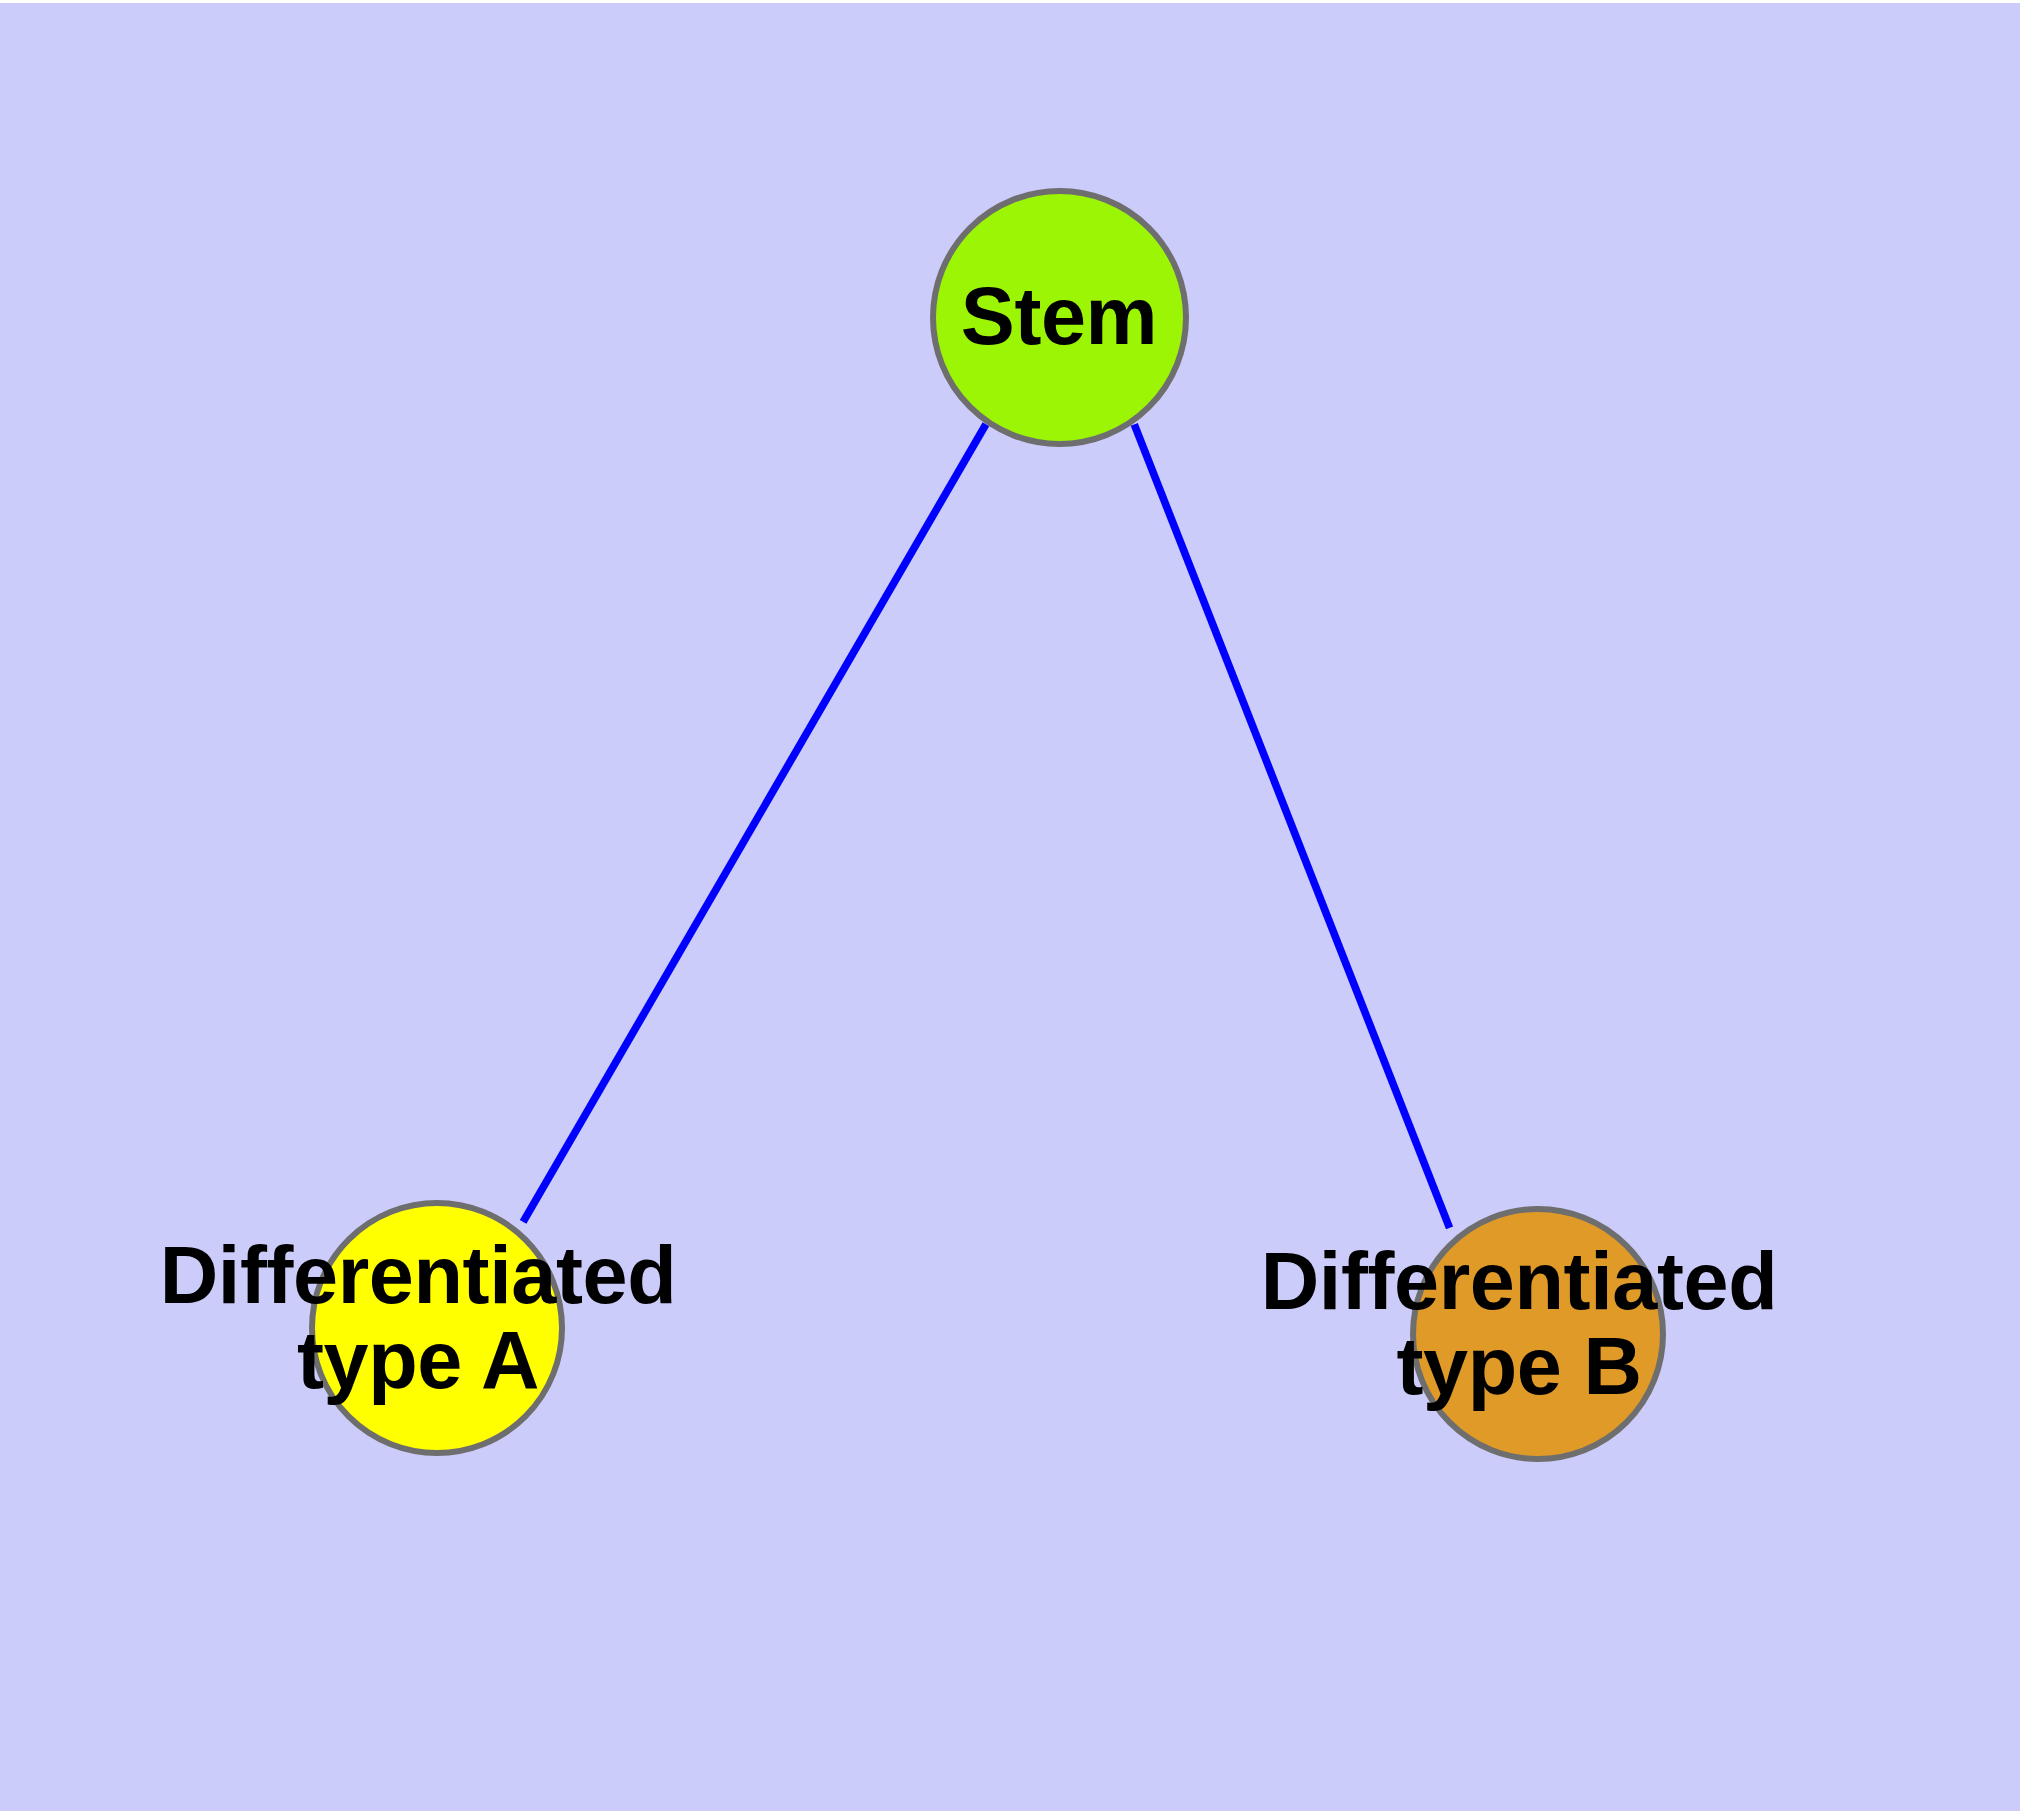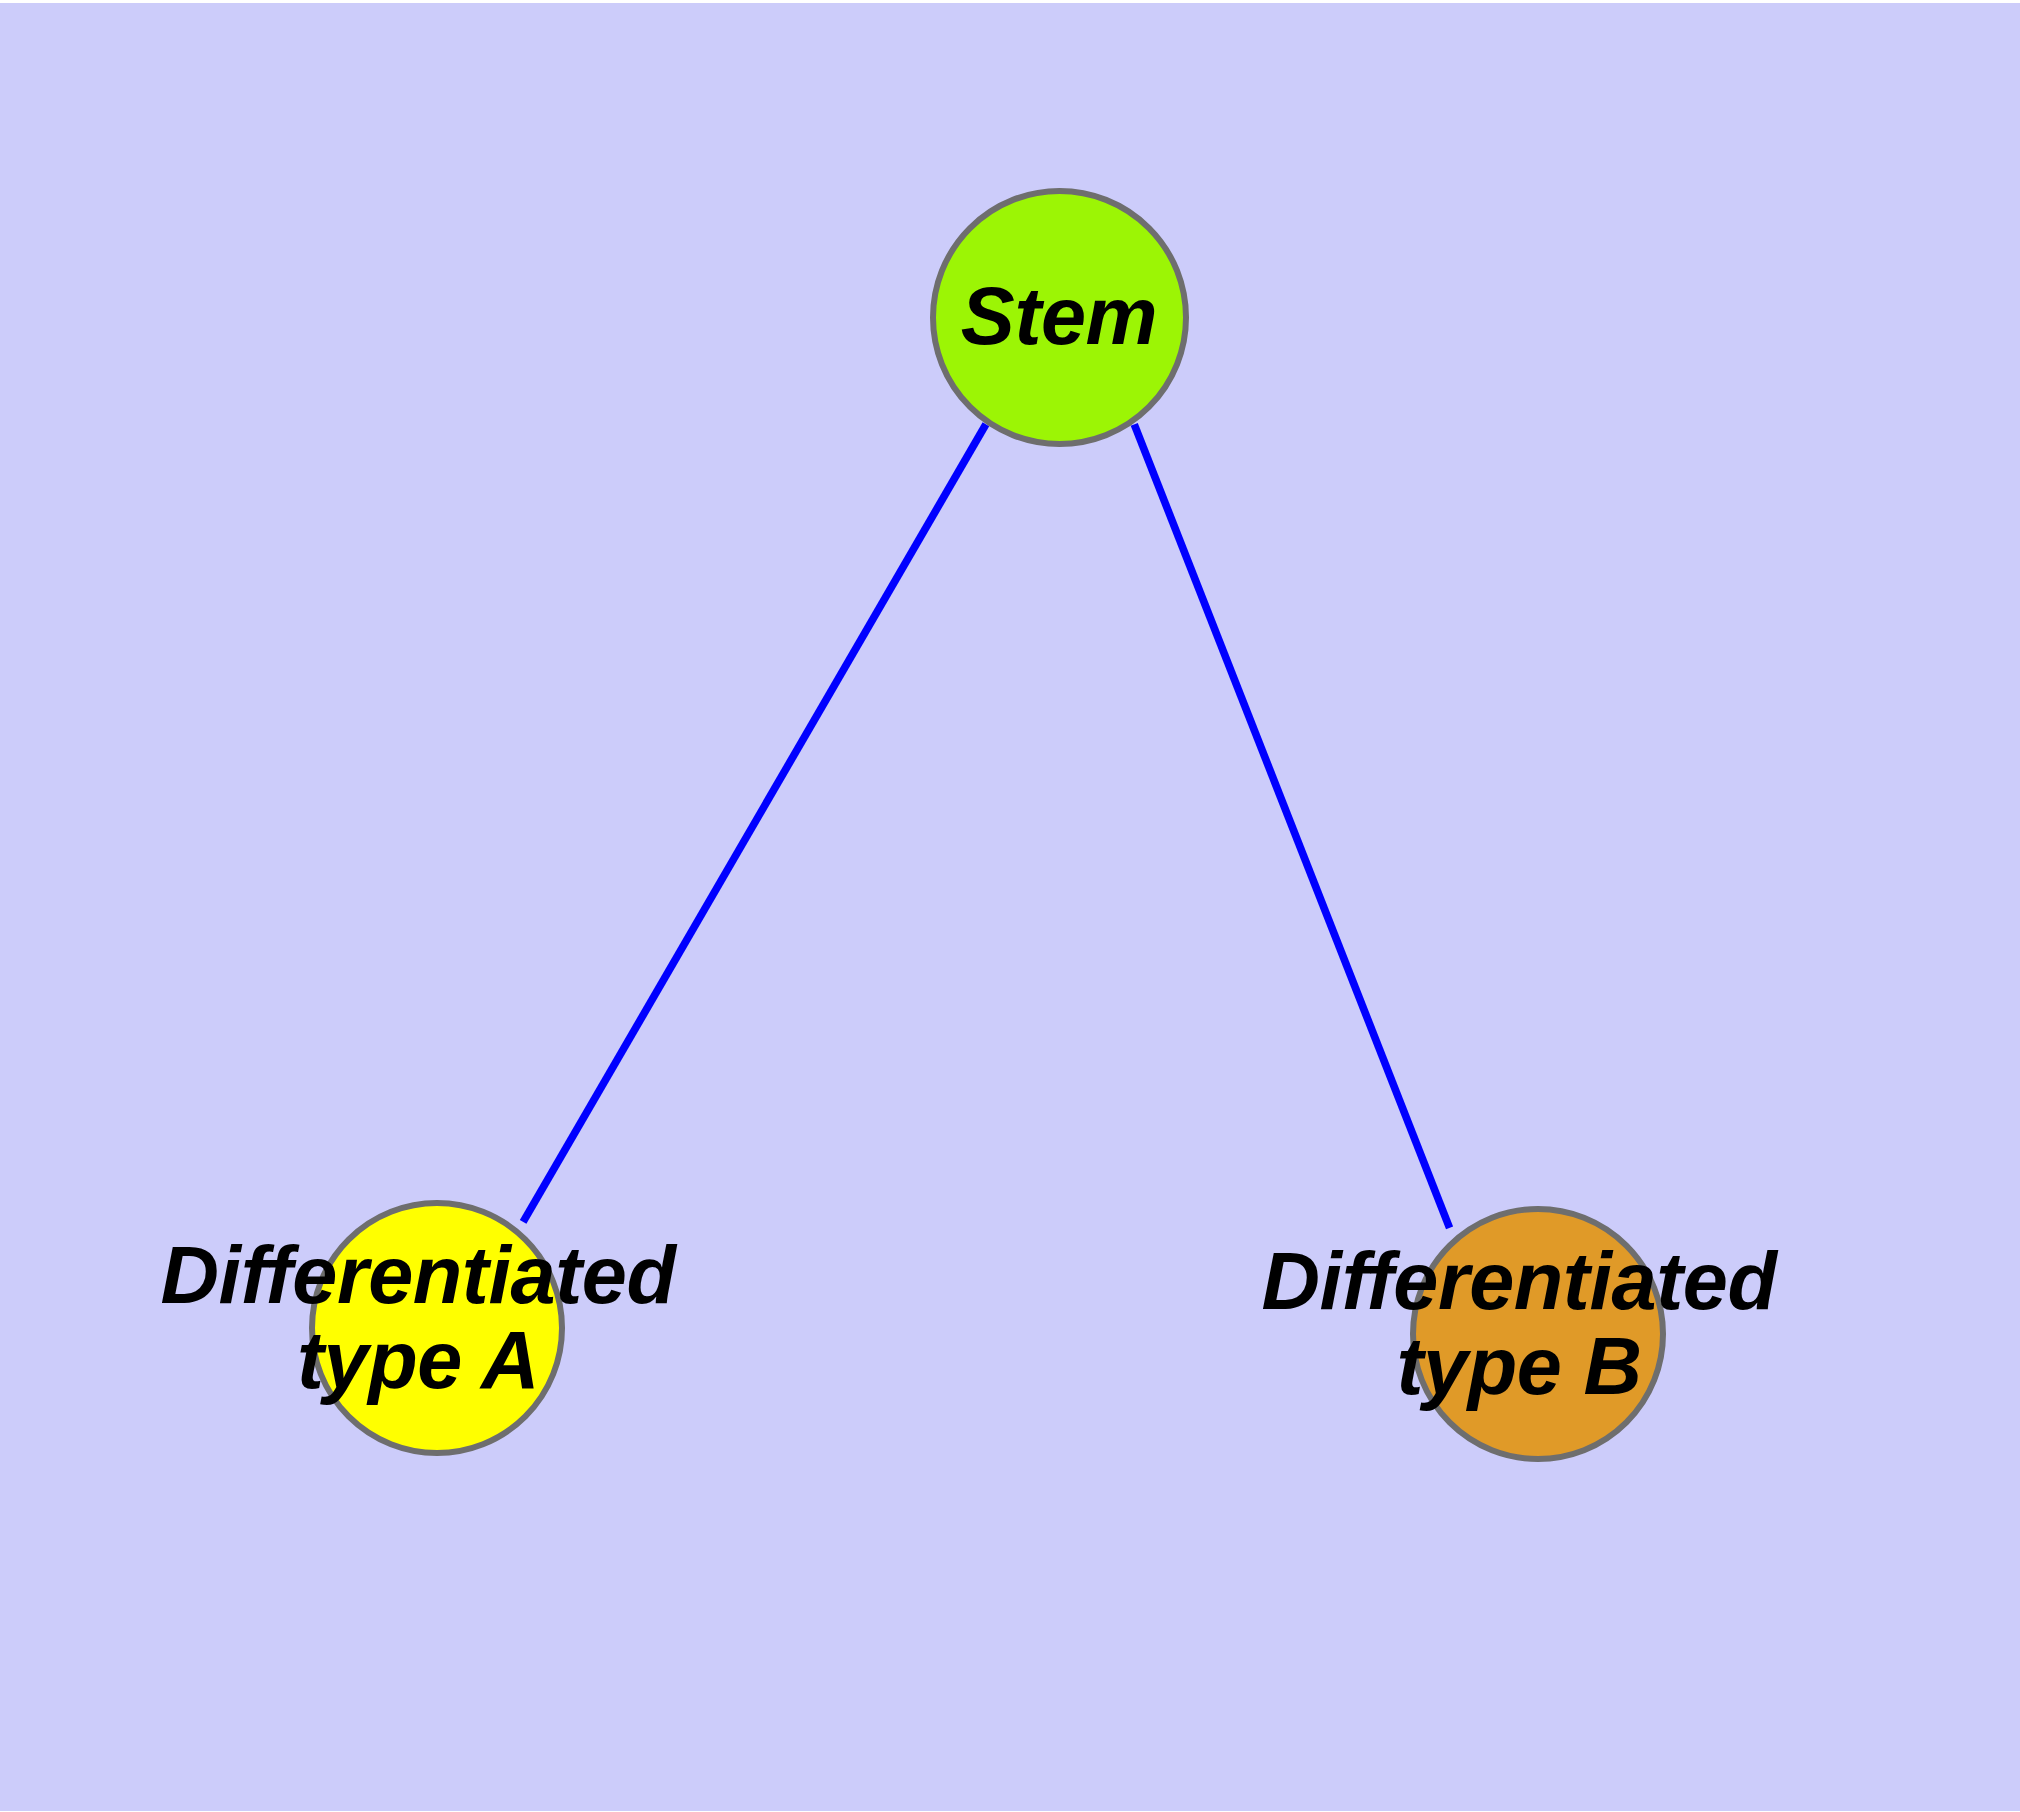--- a/index.html
+++ b/index.html
@@ -11,21 +11,20 @@
     width: 2021px;
     height: 1812px;
     overflow: hidden;
     font-family: "Liberation Sans", sans-serif;
   }
   #graph-canvas {
     position: relative;
     width: 2021px;
     height: 1504px;
     background: #ffffff;
-    font-style: italic;
   }
   #graph-plot {
     position: absolute;
     left: 0;
     top: 2.5px;
     width: 2021px;
     height: 1808px;
     background: #ccccfa;
     overflow: hidden;
   }

